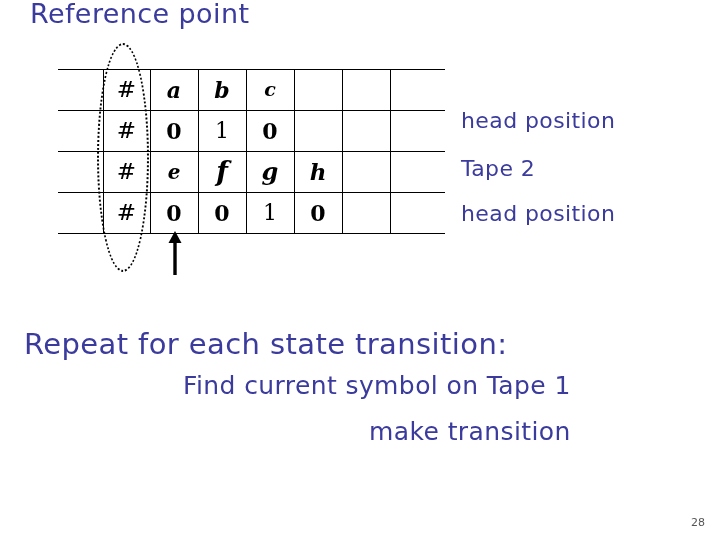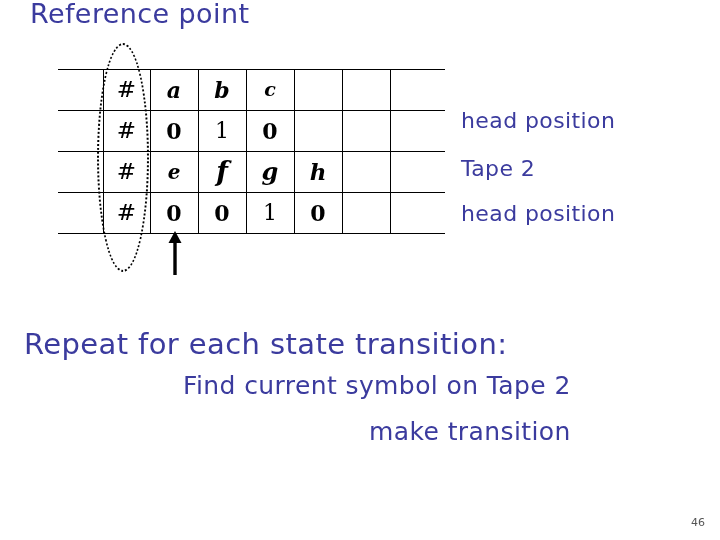--- a/index.html
+++ b/index.html
@@ -152,19 +152,19 @@
     <polygon points="8,0 1.5,12 14.5,12" fill="#000"></polygon>
   </svg>
 
   <div class="rlabel hand" id="lbl-head1">head position</div>
   <div class="rlabel hand" id="lbl-tape2">Tape 2</div>
   <div class="rlabel hand" id="lbl-head2">head position</div>
 
   <div id="repeat-line" class="hand">Repeat for each state transition:</div>
 
   <div id="steps">
-    <div class="step hand">Find current symbol on Tape 2</div>
+    <div class="step hand">Find current symbol on Tape 1</div>
     <div class="step hand">make transition</div>
   </div>
 
-  <div id="page-number">46</div>
+  <div id="page-number">28</div>
 
 </div>
 
 </body></html>

